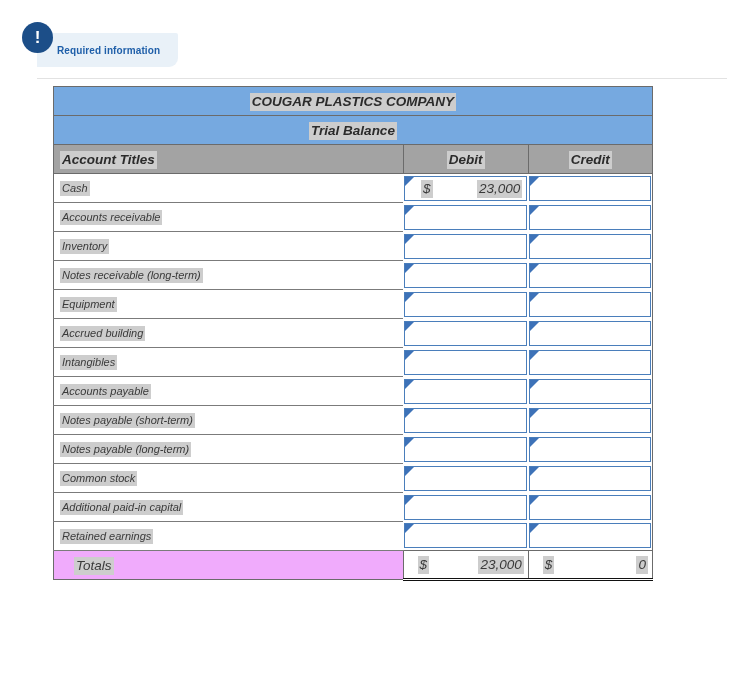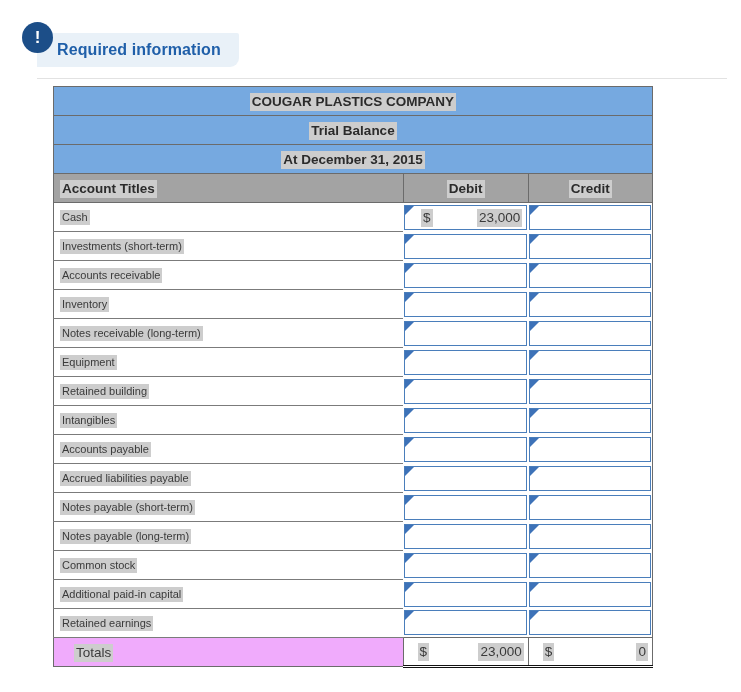--- a/index.html
+++ b/index.html
@@ -32,21 +32,21 @@
     height: 34px;
     padding: 0 18px 0 20px;
     background: #e9f1f8;
     border-bottom-right-radius: 9px;
     border-top-right-radius: 2px;
     display: flex;
     align-items: center;
   }
   #req-banner-label {
     font-family: "Liberation Sans", sans-serif;
-    font-size: 16px;
+    font-size: 10px;
     font-weight: bold;
     color: #1f5fa9;
     letter-spacing: .1px;
     white-space: nowrap;
   }
   #alert-icon {
     position: absolute;
     left: 22px;
     top: 22px;
     width: 31px;
@@ -88,20 +88,21 @@
     border-collapse: collapse;
     table-layout: fixed;
     width: 600px;
     border: 1px solid #6b6b6b;
   }
   table.tb td {
     padding: 0;
     vertical-align: middle;
     height: 29px;
     box-sizing: border-box;
+    font-style: italic;
   }
 
   
   .title-row td {
     background: #76a9e0;
     border-bottom: 1px solid #6b6b6b;
     text-align: center;
     font-weight: bold;
     font-size: 13.5px;
     color: #2b2b2b;
@@ -218,50 +219,38 @@
         <col class="col-deb">
         <col class="col-cre">
     </colgroup>
     <tbody id="tb-body">
         <tr class="title-row">
           <td colspan="3"><span class="hl">COUGAR PLASTICS COMPANY</span></td>
         </tr>
         <tr class="title-row">
           <td colspan="3"><span class="hl">Trial Balance</span></td>
         </tr>
-        <tr class="title-row">
-          <td colspan="3"><span class="hl">At December 31, 2015</span></td>
-        </tr>
         <tr class="colhead-row">
           <td class="acct"><span class="hl">Account Titles</span></td>
           <td class="num"><span class="hl">Debit</span></td>
           <td class="num"><span class="hl">Credit</span></td>
         </tr>
         <tr class="data-row">
           <td class="acct"><span class="hl">Cash</span></td>
           <td class="cell">
             <div class="inbox">
               <span class="cur"><span class="hl">$</span></span>
               <span class="amt"><span class="hl">23,000</span></span>
             </div>
           </td>
           <td class="cell">
             <div class="inbox"></div>
           </td>
         </tr>
         <tr class="data-row">
-          <td class="acct"><span class="hl">Investments (short-term)</span></td>
-          <td class="cell">
-            <div class="inbox"></div>
-          </td>
-          <td class="cell">
-            <div class="inbox"></div>
-          </td>
-        </tr>
-        <tr class="data-row">
           <td class="acct"><span class="hl">Accounts receivable</span></td>
           <td class="cell">
             <div class="inbox"></div>
           </td>
           <td class="cell">
             <div class="inbox"></div>
           </td>
         </tr>
         <tr class="data-row">
           <td class="acct"><span class="hl">Inventory</span></td>
@@ -284,48 +273,39 @@
         <tr class="data-row">
           <td class="acct"><span class="hl">Equipment</span></td>
           <td class="cell">
             <div class="inbox"></div>
           </td>
           <td class="cell">
             <div class="inbox"></div>
           </td>
         </tr>
         <tr class="data-row">
-          <td class="acct"><span class="hl">Retained building</span></td>
+          <td class="acct"><span class="hl">Accrued building</span></td>
           <td class="cell">
             <div class="inbox"></div>
           </td>
           <td class="cell">
             <div class="inbox"></div>
           </td>
         </tr>
         <tr class="data-row">
           <td class="acct"><span class="hl">Intangibles</span></td>
           <td class="cell">
             <div class="inbox"></div>
           </td>
           <td class="cell">
             <div class="inbox"></div>
           </td>
         </tr>
         <tr class="data-row">
           <td class="acct"><span class="hl">Accounts payable</span></td>
-          <td class="cell">
-            <div class="inbox"></div>
-          </td>
-          <td class="cell">
-            <div class="inbox"></div>
-          </td>
-        </tr>
-        <tr class="data-row">
-          <td class="acct"><span class="hl">Accrued liabilities payable</span></td>
           <td class="cell">
             <div class="inbox"></div>
           </td>
           <td class="cell">
             <div class="inbox"></div>
           </td>
         </tr>
         <tr class="data-row">
           <td class="acct"><span class="hl">Notes payable (short-term)</span></td>
           <td class="cell">

